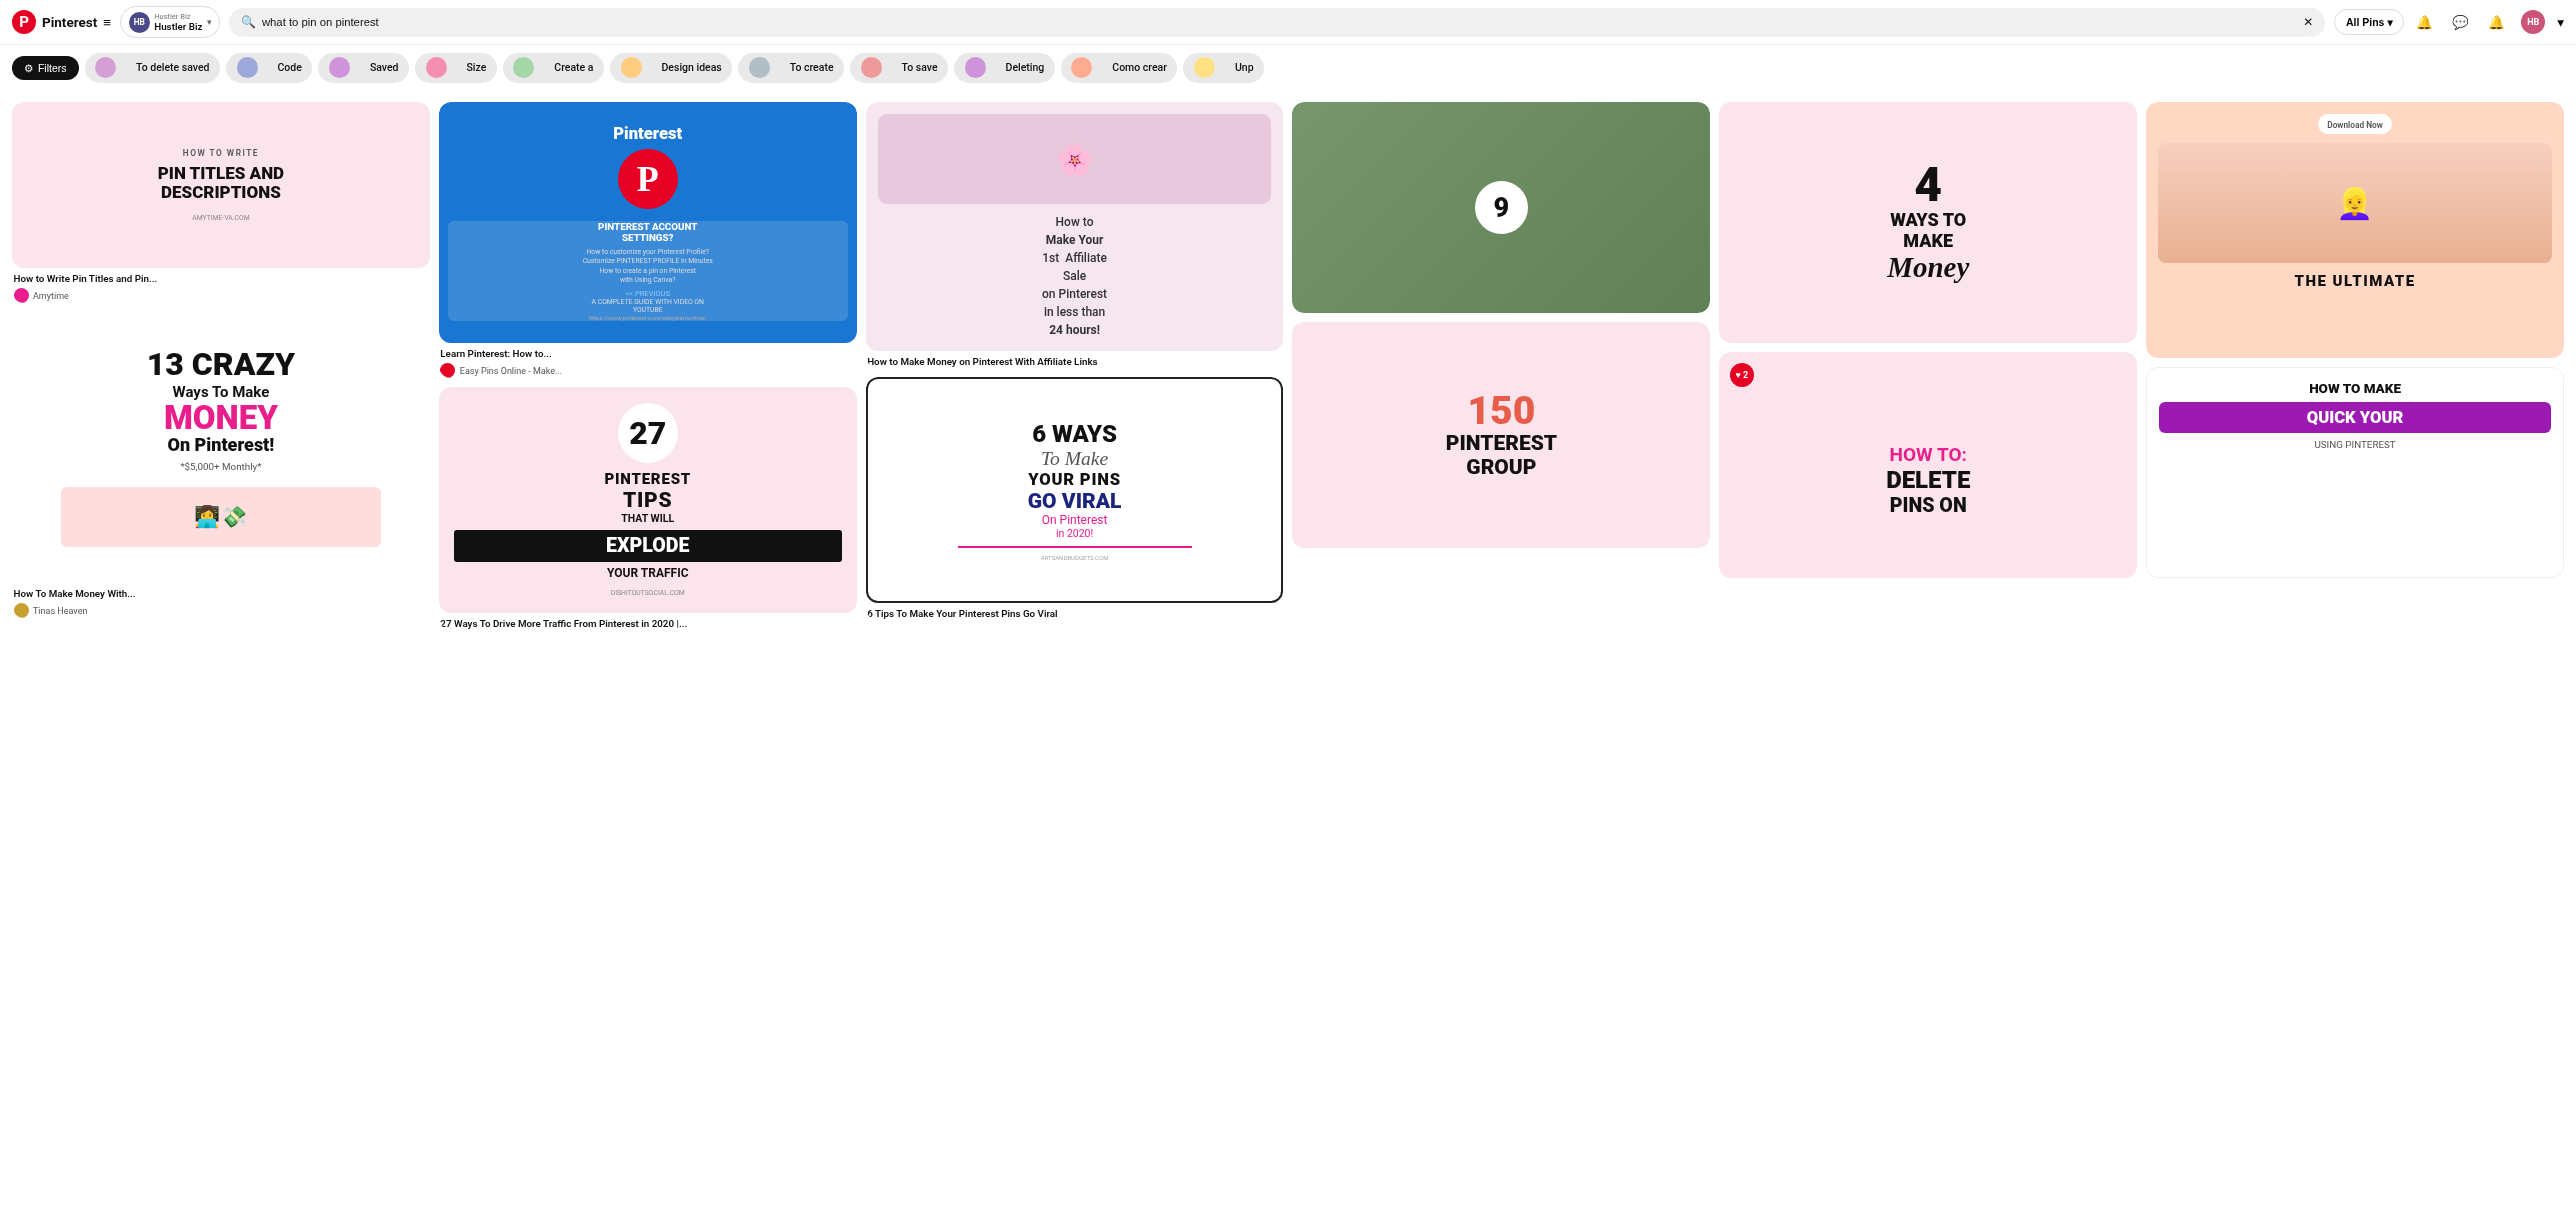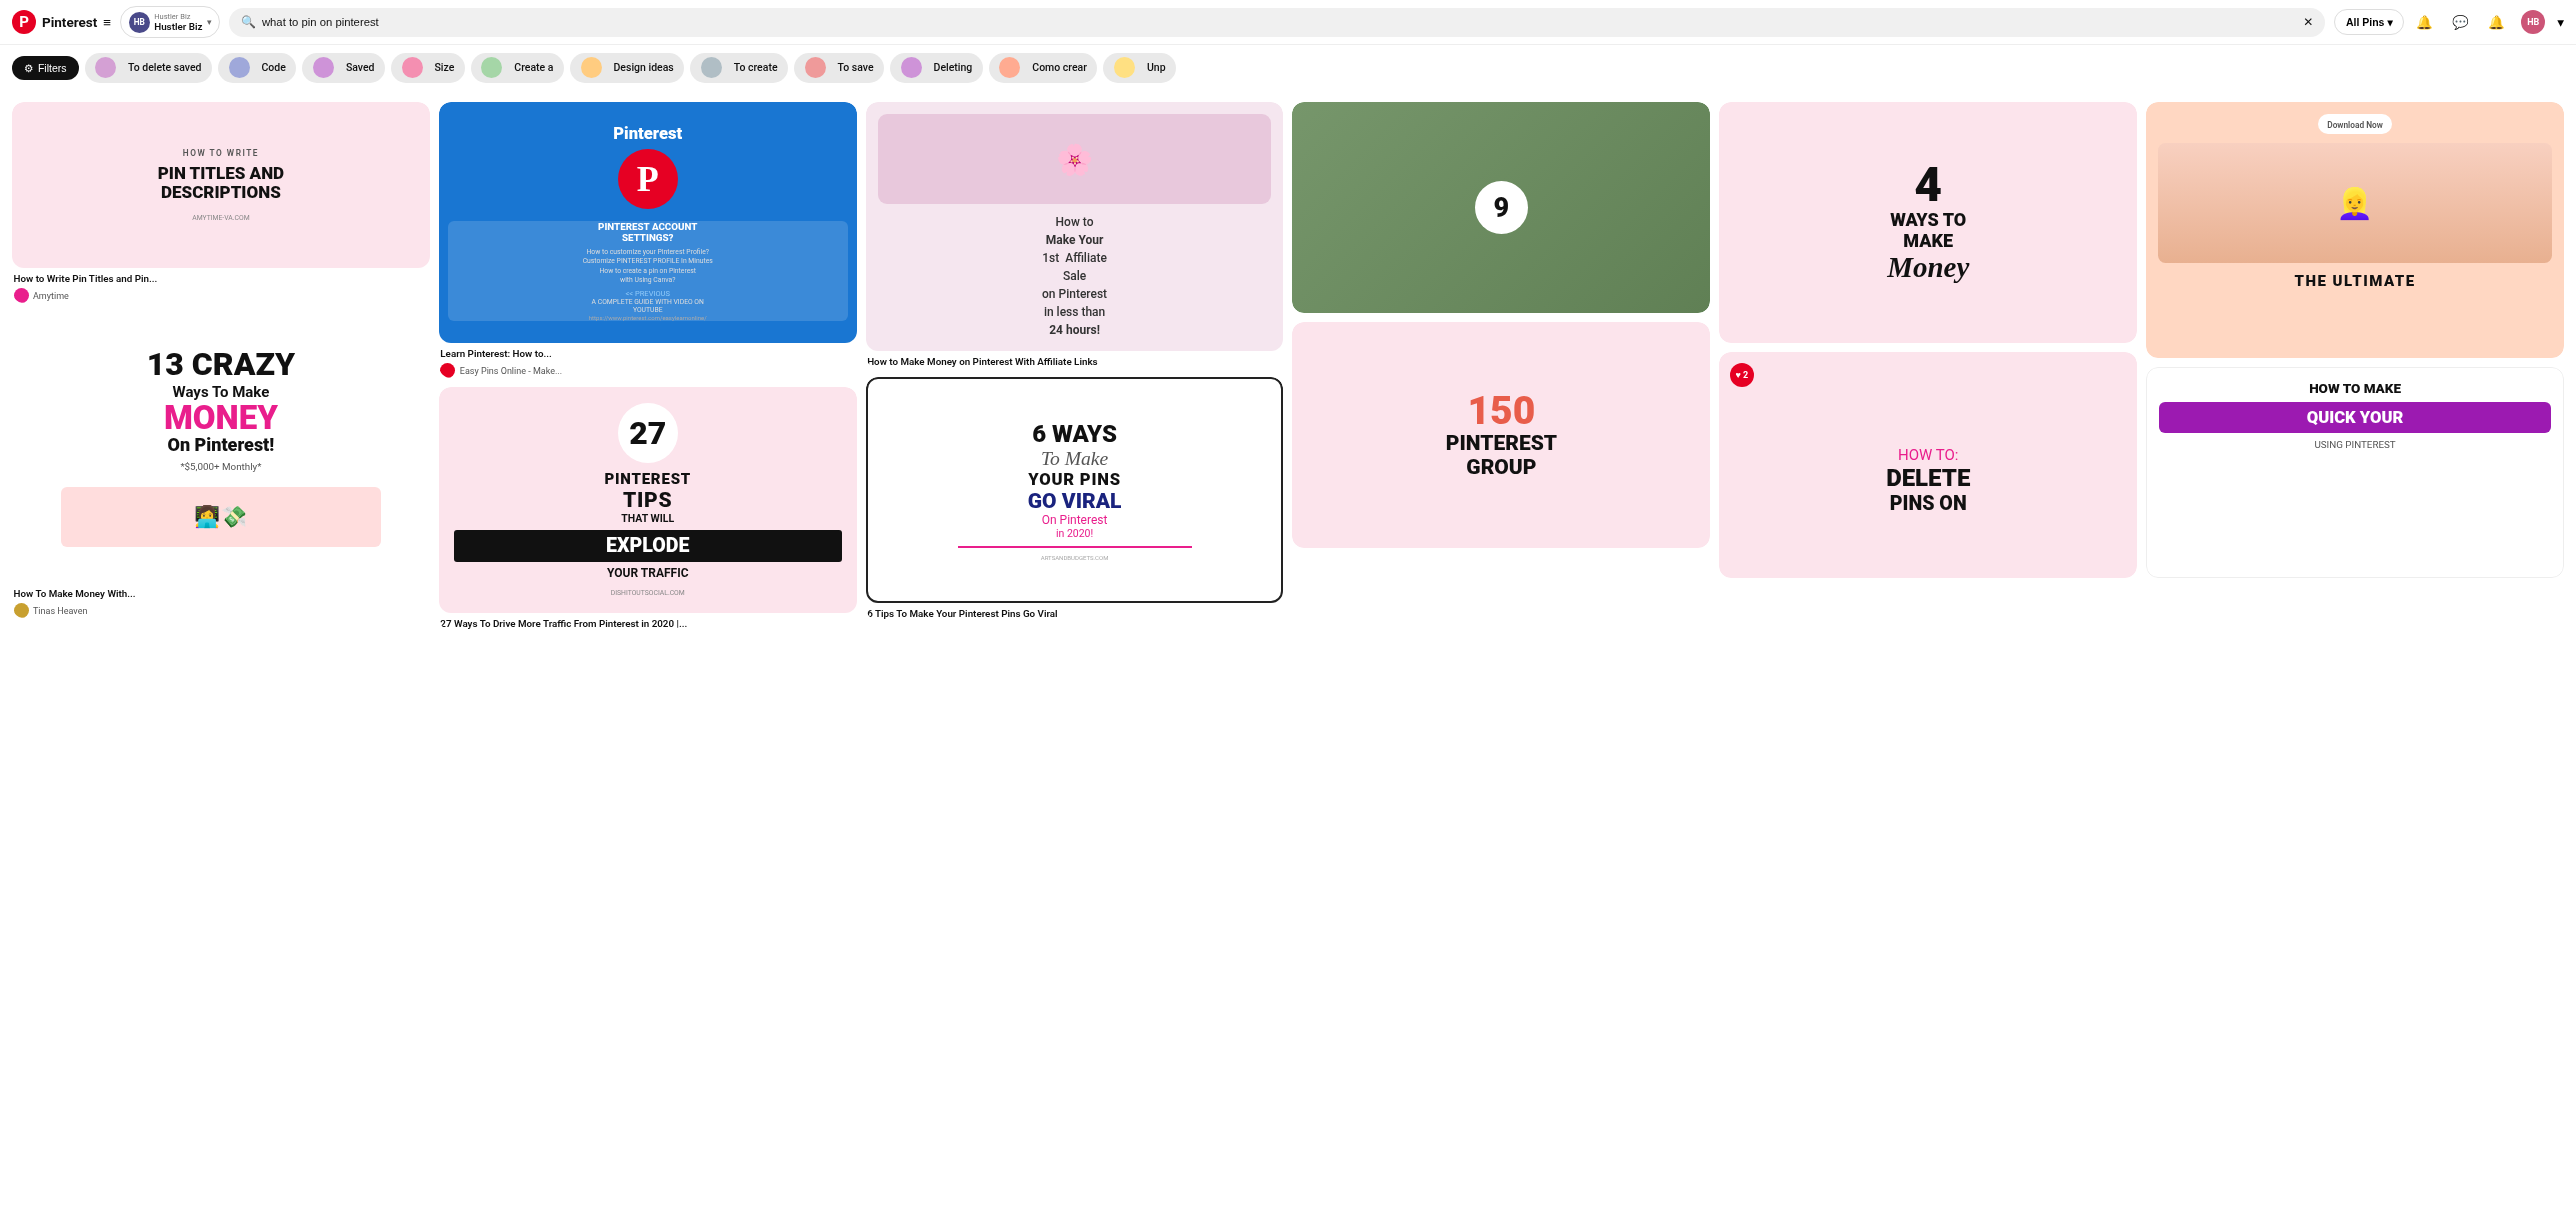--- a/index.html
+++ b/index.html
@@ -176,21 +176,21 @@
       background: #e9e9e9;
       color: #111;
     }
     .filter-btn.active {
       background: #111;
       color: #fff;
     }
     .filter-chip {
       display: flex;
       align-items: center;
-      gap: 12px;
+      gap: 20px;
       border: none;
       border-radius: 18px;
       padding: 4.5px 10.5px;
       font-size: 10.5px;
       font-weight: 500;
       cursor: pointer;
       white-space: nowrap;
       background: #e9e9e9;
       color: #111;
     }
@@ -495,21 +495,21 @@
       <p style="font-size:29px;font-style:italic;color:#111;text-align:center;font-family:Georgia,serif;font-weight:700;">Money</p>
     </div>
   </div>
 
   <div class="pin-card">
     <div class="fake-pin" style="min-height:226px;background:#fce4ec;padding:15px;border-radius:12px;position:relative;">
       <div style="position:absolute;top:10.5px;left:10.5px;background:#E60023;border-radius:50%;width:24px;height:24px;display:flex;align-items:center;justify-content:center;">
         <span style="color:white;font-size:9px;font-weight:700;">♥ 2</span>
       </div>
       <div style="margin-top:30px;">
-        <p style="font-size:15px;font-weight:400;color:#e91e8c;text-align:center;">HOW TO:</p>
+        <p style="font-size:19px;font-weight:700;color:#e91e8c;text-align:center;">HOW TO:</p>
         <p style="font-size:24px;font-weight:900;color:#111;text-align:center;">DELETE</p>
         <p style="font-size:19.6px;font-weight:900;color:#111;text-align:center;">PINS ON</p>
       </div>
     </div>
   </div>
 
   <div class="pin-card">
     <div class="fake-pin" style="min-height:256px;background:#ffd7c2;padding:12px;border-radius:12px;justify-content:flex-start;">
       <div style="background:white;border-radius:15px;padding:3px 9px;margin-bottom:9px;align-self:center;">
         <span style="font-size:8.3px;font-weight:600;color:#555;">Download Now</span>

